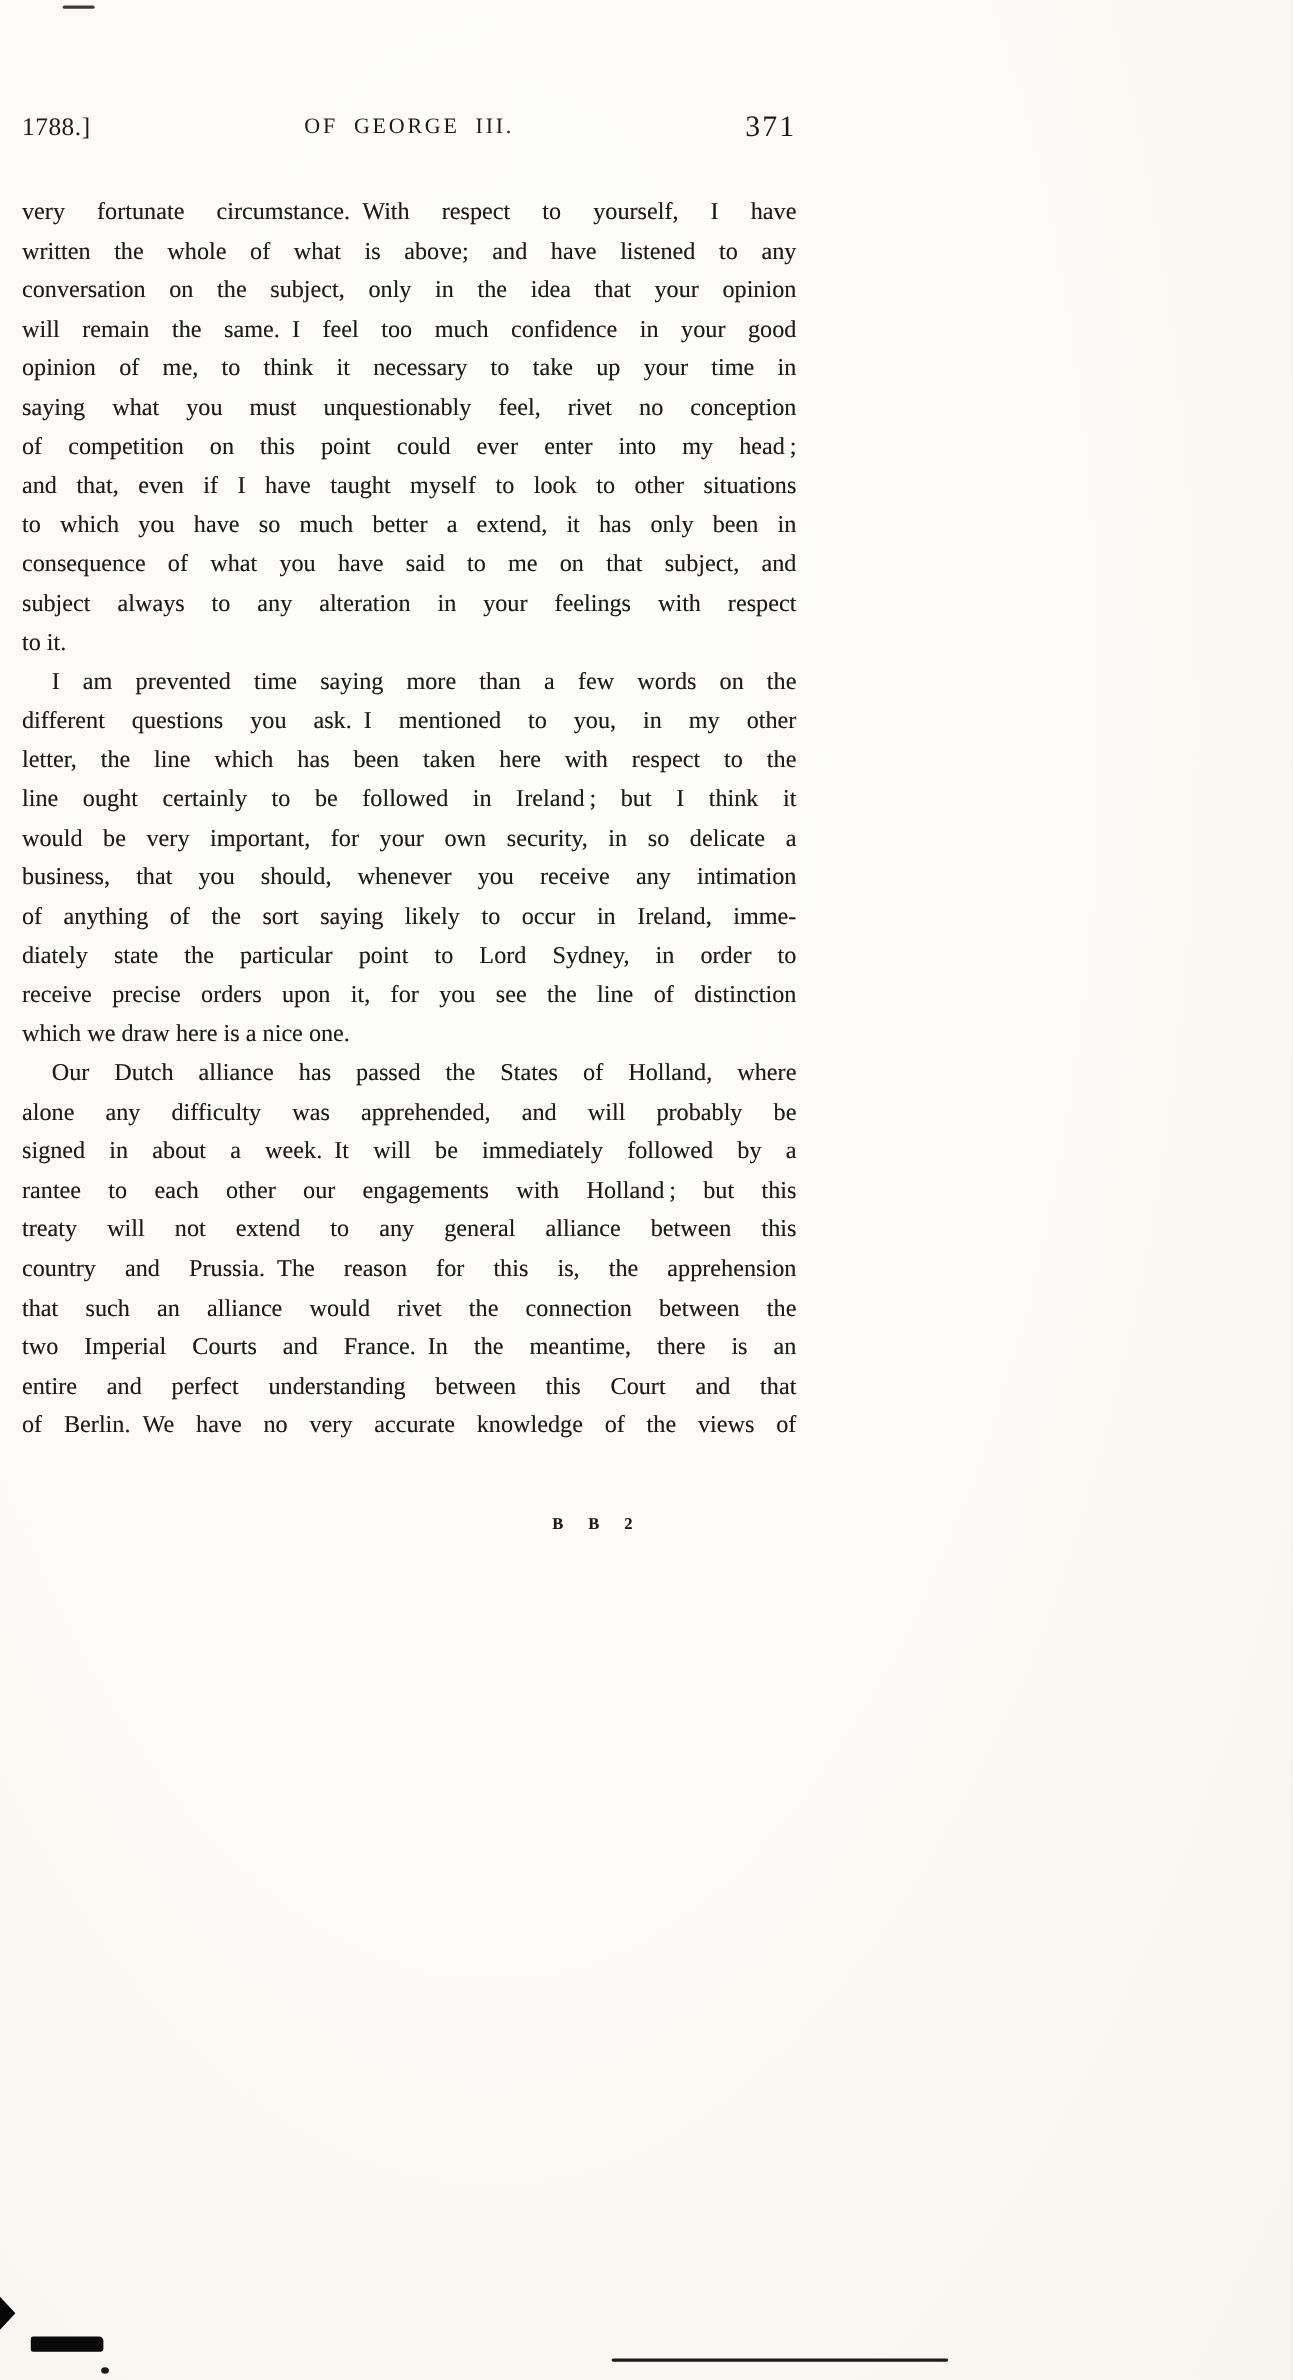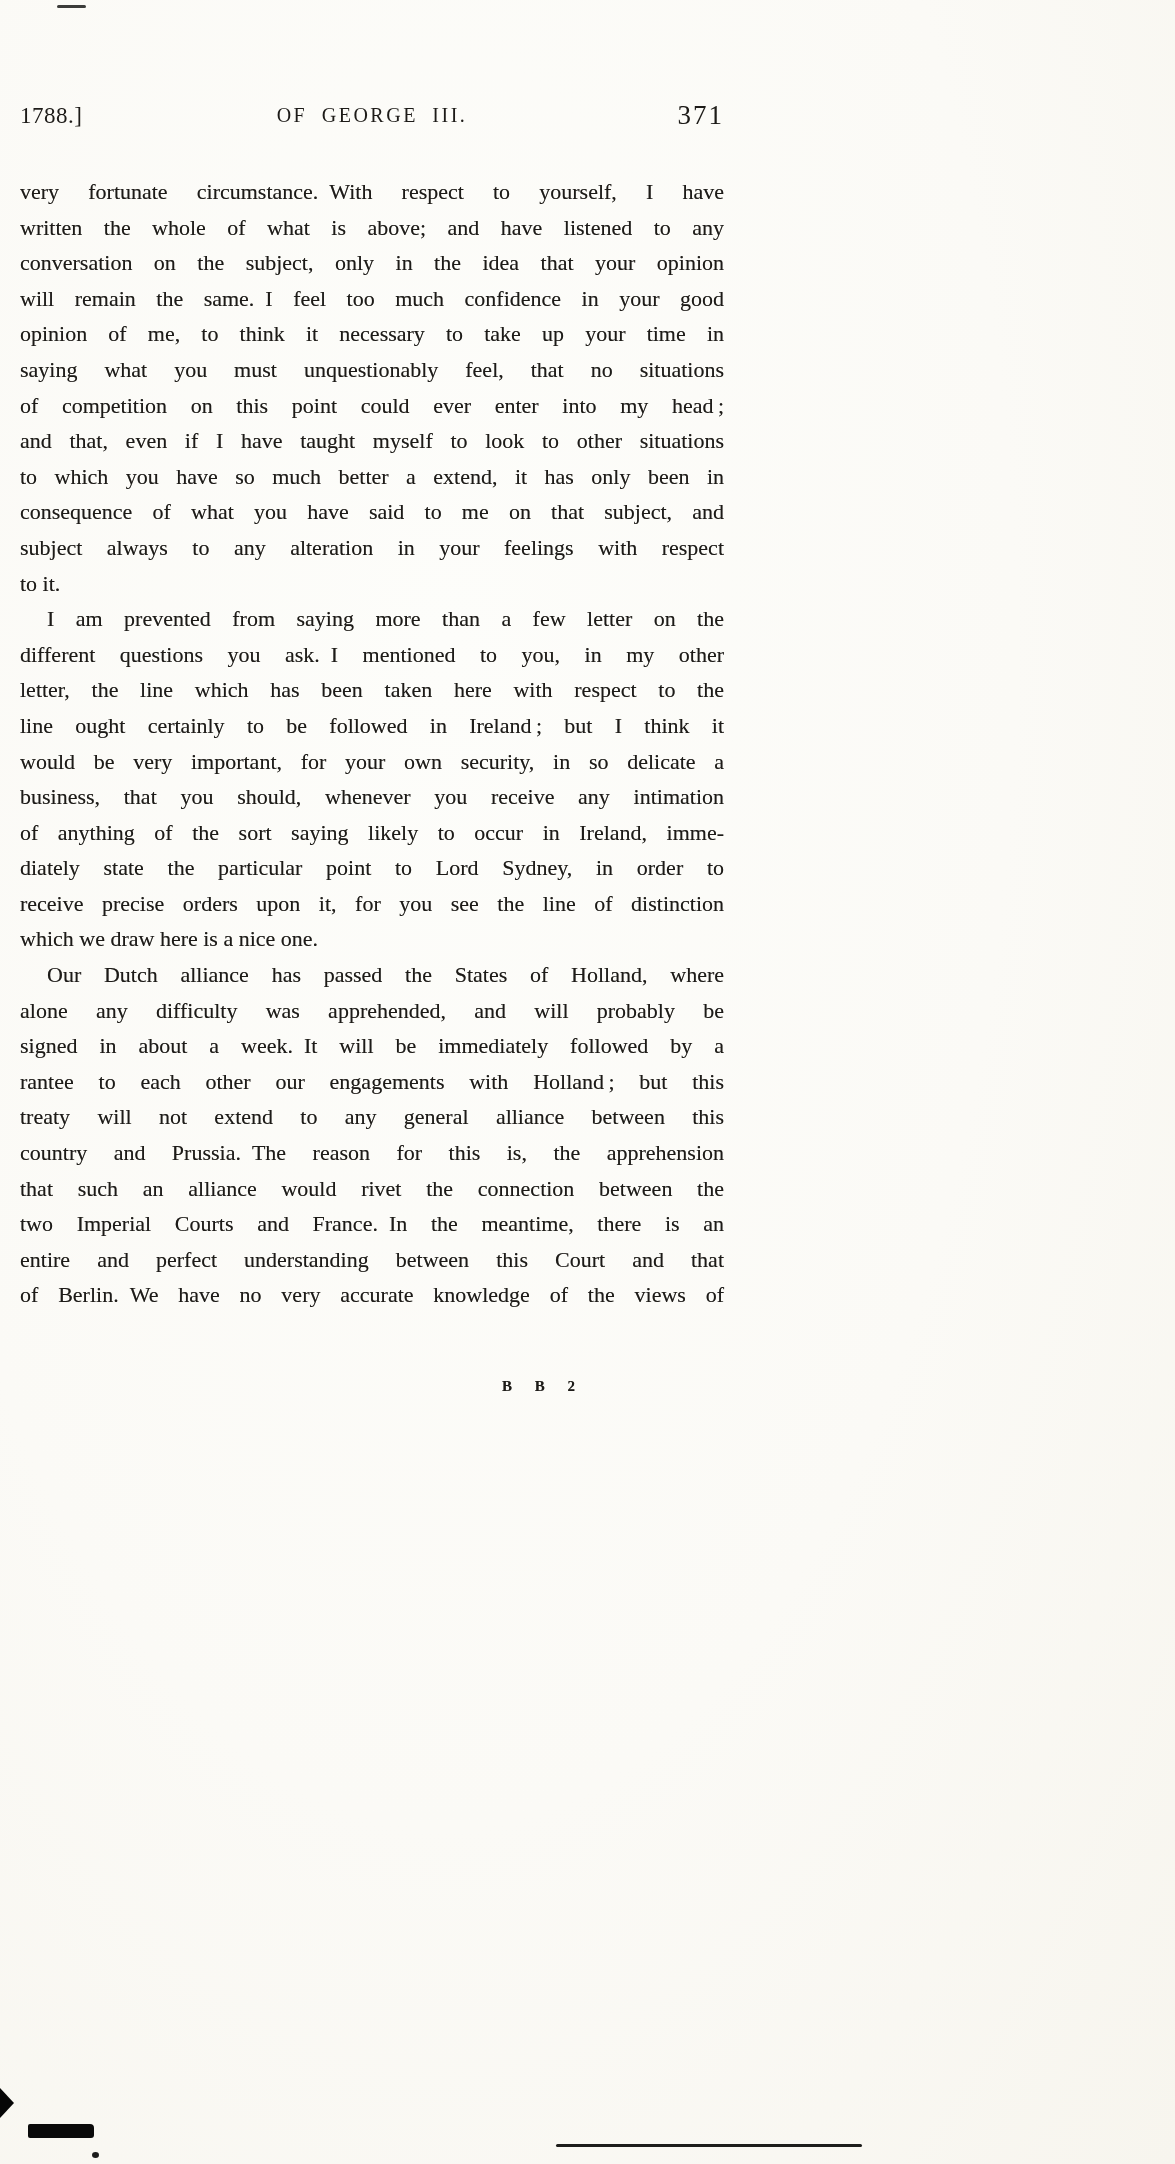--- a/index.html
+++ b/index.html
@@ -95,30 +95,30 @@
     <span class="h-right">371</span>
   </div>
 
   <div class="bodytext">
       <div>
         <div class="line">very fortunate circumstance. With respect to yourself, I have</div>
         <div class="line">written the whole of what is above; and have listened to any</div>
         <div class="line">conversation on the subject, only in the idea that your opinion</div>
         <div class="line">will remain the same. I feel too much confidence in your good</div>
         <div class="line">opinion of me, to think it necessary to take up your time in</div>
-        <div class="line">saying what you must unquestionably feel, that no situations</div>
+        <div class="line">saying what you must unquestionably feel, rivet no conception</div>
         <div class="line">of competition on this point could ever enter into my head ;</div>
         <div class="line">and that, even if I have taught myself to look to other situations</div>
         <div class="line">to which you have so much better a extend, it has only been in</div>
         <div class="line">consequence of what you have said to me on that subject, and</div>
         <div class="line">subject always to any alteration in your feelings with respect</div>
         <div class="line lastline">to it.</div>
       </div>
       <div>
-        <div class="line indent">I am prevented from saying more than a few letter on the</div>
+        <div class="line indent">I am prevented time saying more than a few words on the</div>
         <div class="line">different questions you ask. I mentioned to you, in my other</div>
         <div class="line">letter, the line which has been taken here with respect to the</div>
         <div class="line">line ought certainly to be followed in Ireland ; but I think it</div>
         <div class="line">would be very important, for your own security, in so delicate a</div>
         <div class="line">business, that you should, whenever you receive any intimation</div>
         <div class="line">of anything of the sort saying likely to occur in Ireland, imme-</div>
         <div class="line">diately state the particular point to Lord Sydney, in order to</div>
         <div class="line">receive precise orders upon it, for you see the line of distinction</div>
         <div class="line lastline">which we draw here is a nice one.</div>
       </div>

